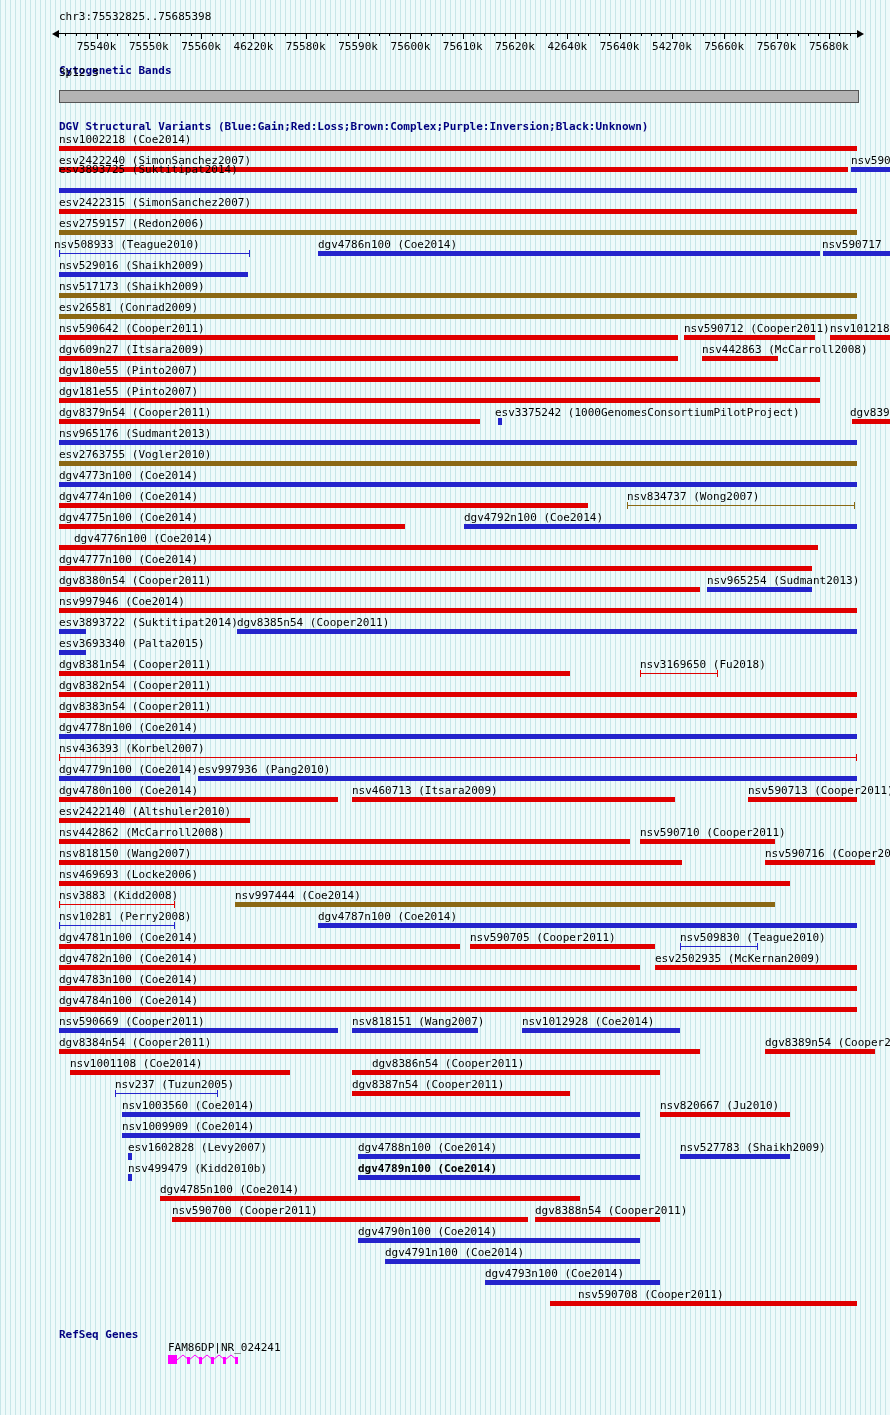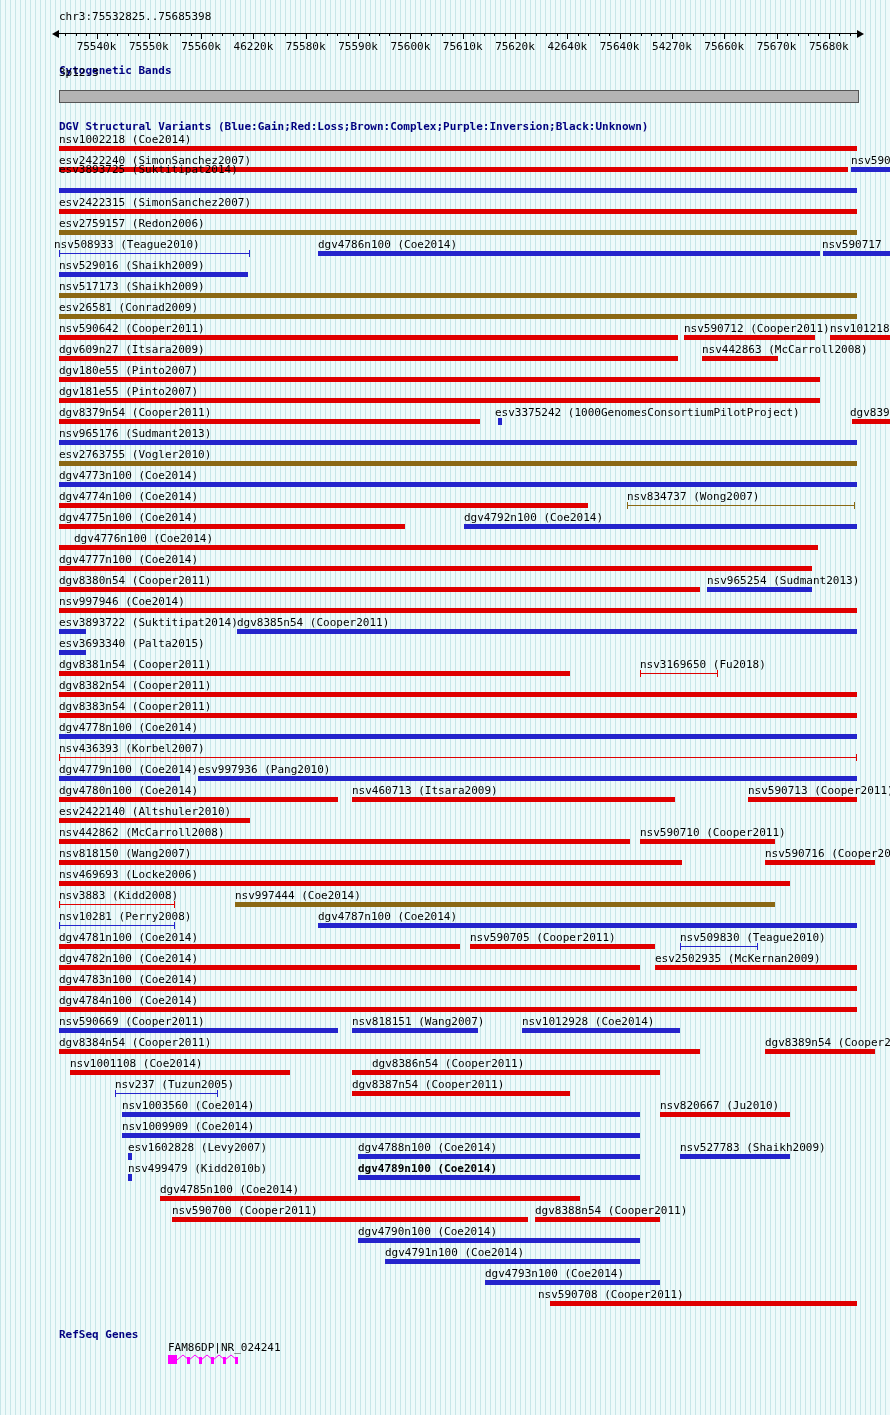--- a/index.html
+++ b/index.html
@@ -336,21 +336,21 @@
     <div class="vlabel" style="left: 172px; top: 1205px;">nsv590700 (Cooper2011)</div>
     <div class="vbar" style="background: rgb(224, 0, 0); top: 1217px; left: 172px; width: 356px;"></div>
     <div class="vlabel" style="left: 535px; top: 1205px;">dgv8388n54 (Cooper2011)</div>
     <div class="vbar" style="background: rgb(224, 0, 0); top: 1217px; left: 535px; width: 125px;"></div>
     <div class="vlabel" style="left: 358px; top: 1226px;">dgv4790n100 (Coe2014)</div>
     <div class="vbar" style="background: rgb(36, 36, 204); top: 1238px; left: 358px; width: 282px;"></div>
     <div class="vlabel" style="left: 385px; top: 1247px;">dgv4791n100 (Coe2014)</div>
     <div class="vbar" style="background: rgb(36, 36, 204); top: 1259px; left: 385px; width: 255px;"></div>
     <div class="vlabel" style="left: 485px; top: 1268px;">dgv4793n100 (Coe2014)</div>
     <div class="vbar" style="background: rgb(36, 36, 204); top: 1280px; left: 485px; width: 175px;"></div>
-    <div class="vlabel" style="left: 538px; top: 1289px;">nsv590708 (Cooper2011)</div>
+    <div class="vlabel" style="left: 550px; top: 1289px; padding-left: 28px;">nsv590708 (Cooper2011)</div>
     <div class="vbar" style="background: rgb(224, 0, 0); top: 1301px; left: 550px; width: 307px;"></div>
   </div>
 
 <div class="section-title" style="top:1328px">RefSeq Genes</div>
 <div class="plain" style="left:168px;top:1341px">FAM86DP|NR_024241</div>
 <div class="abs" style="left:168px;top:1352px">
   <svg width="78" height="14">
     <rect x="0" y="3" width="9" height="9" fill="#ff00ff"></rect>
     <path d="M9 8 L15 3 L21 8 L27 3 L33 8 L39 3 L45 8 L51 3 L57 8 L63 3 L69 8" stroke="#ff00ff" fill="none"></path>
     <rect x="19" y="5" width="3" height="7" fill="#ff00ff"></rect>

